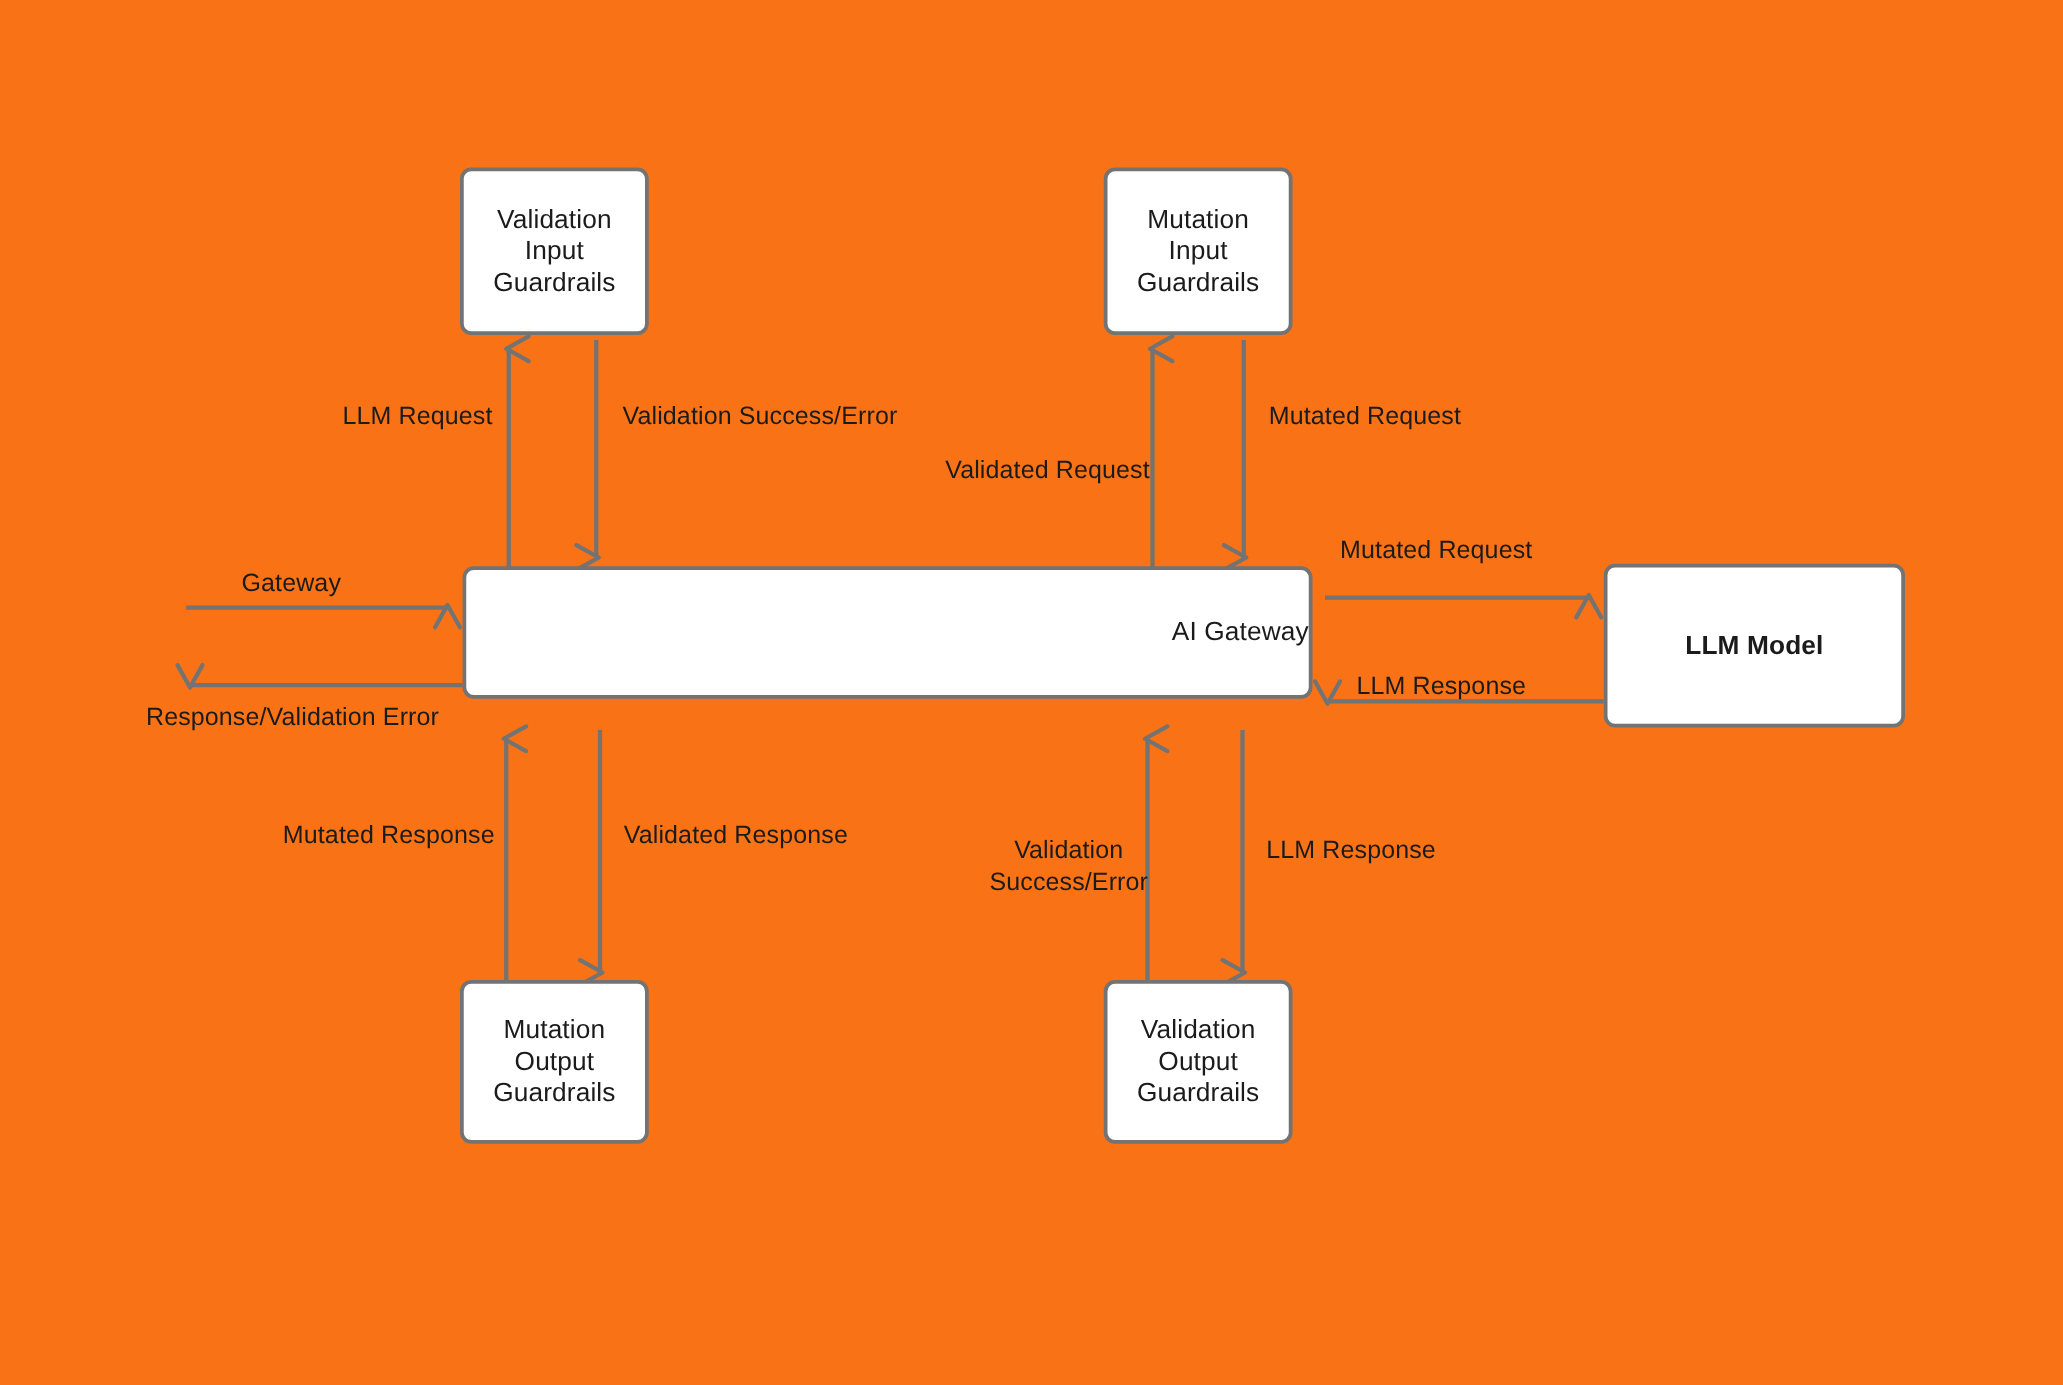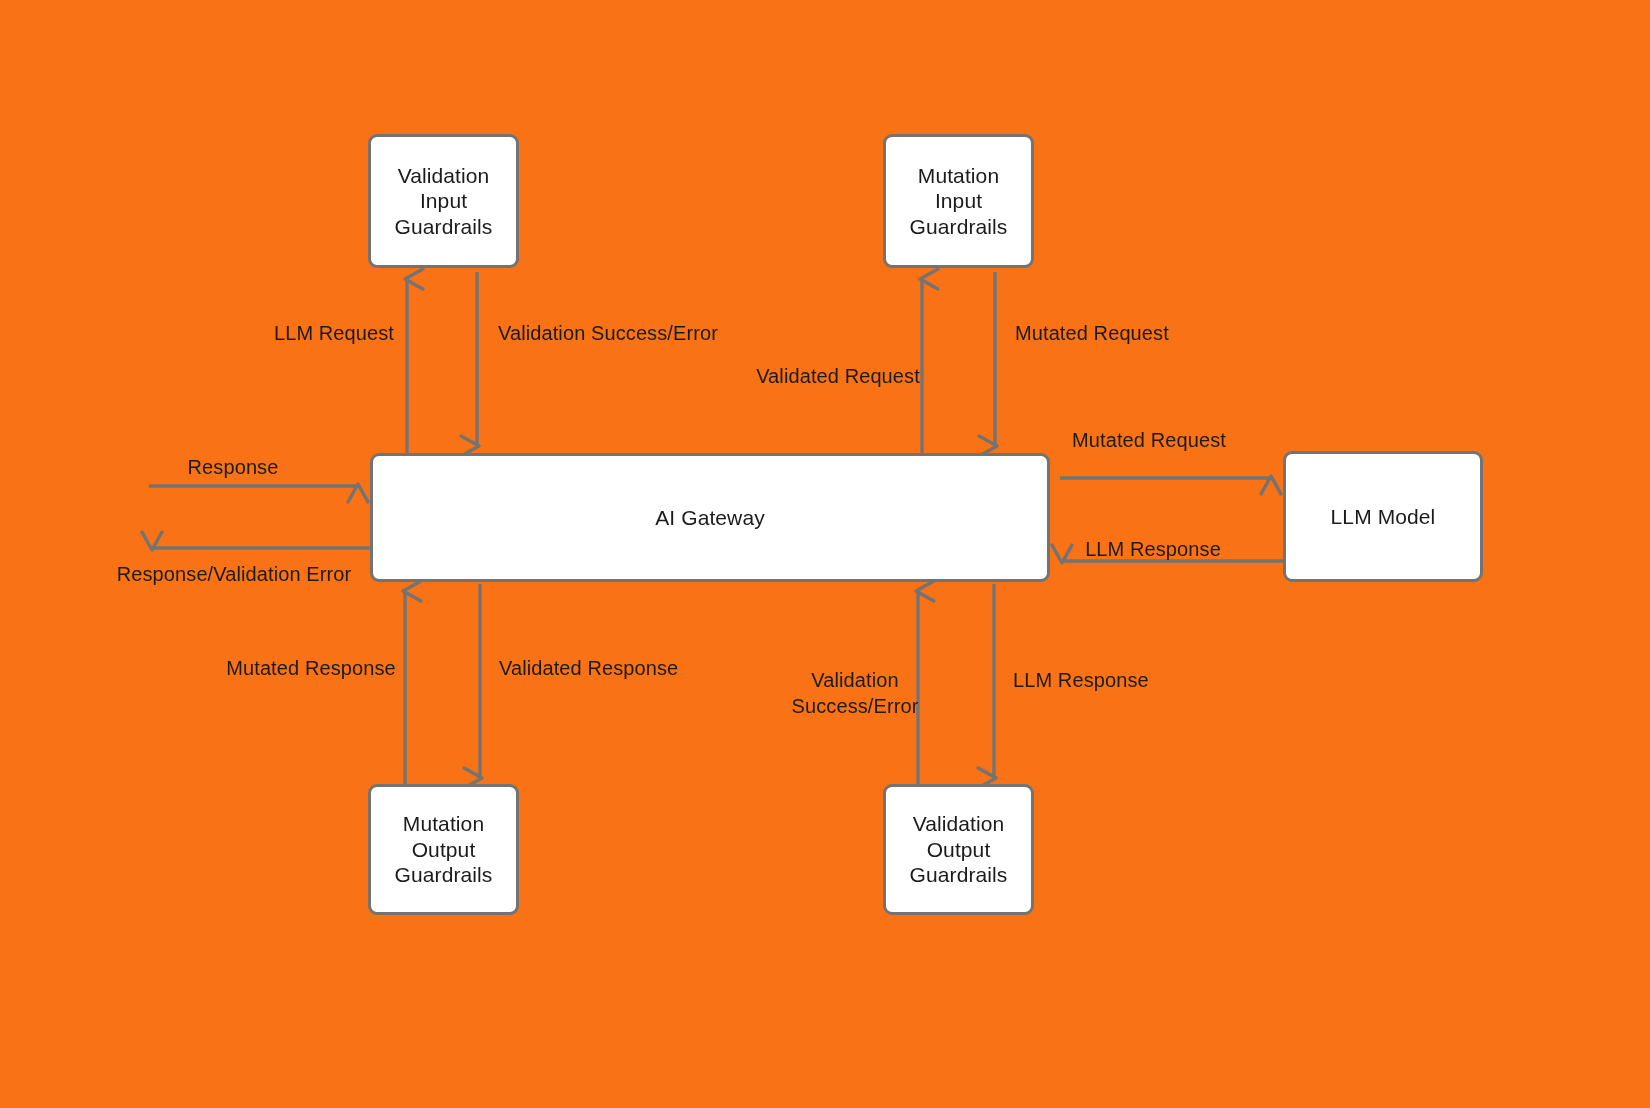--- a/index.html
+++ b/index.html
@@ -104,41 +104,41 @@
 Input
 Guardrails</span>
   </div>
 
   <div class="node-box" style="left:883px; top:134px; width:151px; height:134px;">
     <span class="node-label">Mutation
 Input
 Guardrails</span>
   </div>
 
-  <div class="node-box" style="left:370px; top:453px; width:680px; height:129px;">
+  <div class="node-box" style="left:370px; top:453px; width:680px; height:106px;justify-content:flex-end;">
     <span class="node-label">AI Gateway</span>
   </div>
 
-  <div class="node-box" style="left:1283px; top:451px; width:200px; height:131px;">
+  <div class="node-box" style="left:1283px; top:451px; width:241px; height:131px;font-weight:bold;">
     <span class="node-label">LLM Model</span>
   </div>
 
   <div class="node-box" style="left:368px; top:784px; width:151px; height:131px;">
     <span class="node-label">Mutation
 Output
 Guardrails</span>
   </div>
 
   <div class="node-box" style="left:883px; top:784px; width:151px; height:131px;">
     <span class="node-label">Validation
 Output
 Guardrails</span>
   </div>
 
-  <div class="edge-label center" style="left:233px; top:455px;">Response</div>
+  <div class="edge-label center" style="left:233px; top:455px;">Gateway</div>
 
   <div class="edge-label center" style="left:234px; top:562px;">Response/Validation Error</div>
 
   <div class="edge-label center" style="left:334px; top:321px;">LLM Request</div>
 
   <div class="edge-label left" style="left:498px; top:321px;">Validation Success/Error</div>
 
   <div class="edge-label center" style="left:838px; top:321px;margin-top:43px;">Validated Request</div>
 
   <div class="edge-label left" style="left:1015px; top:321px;">Mutated Request</div>

